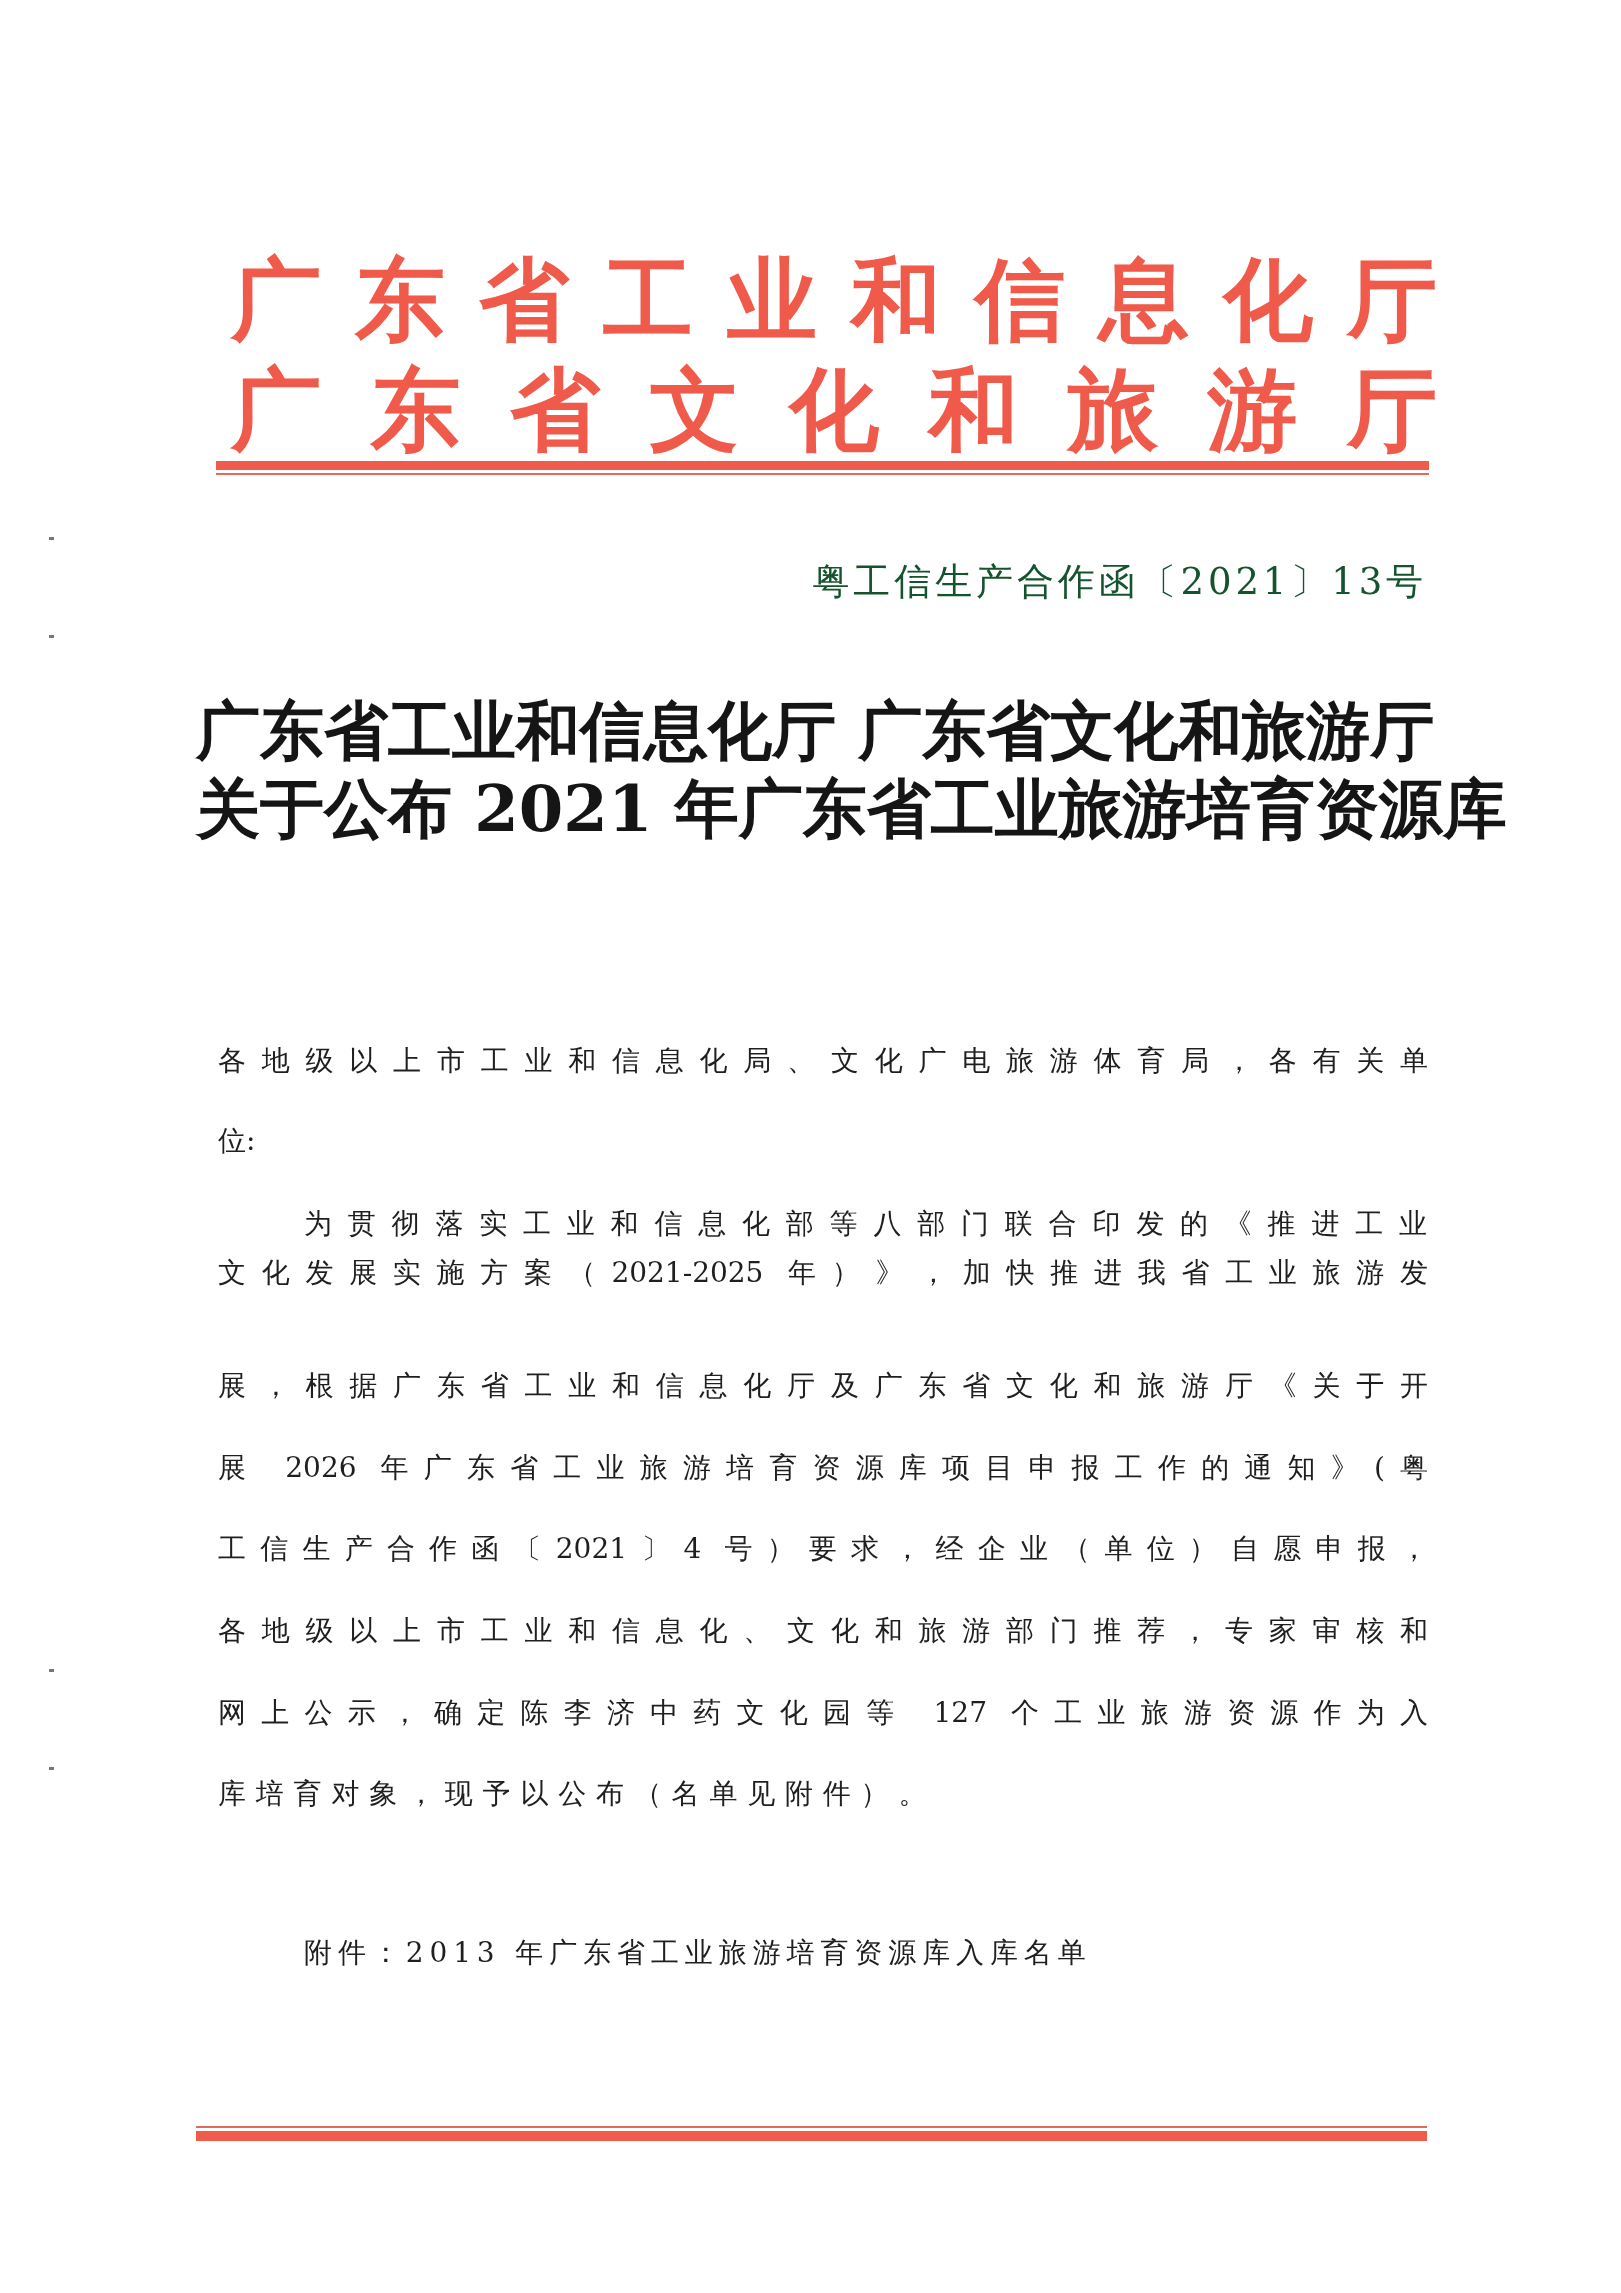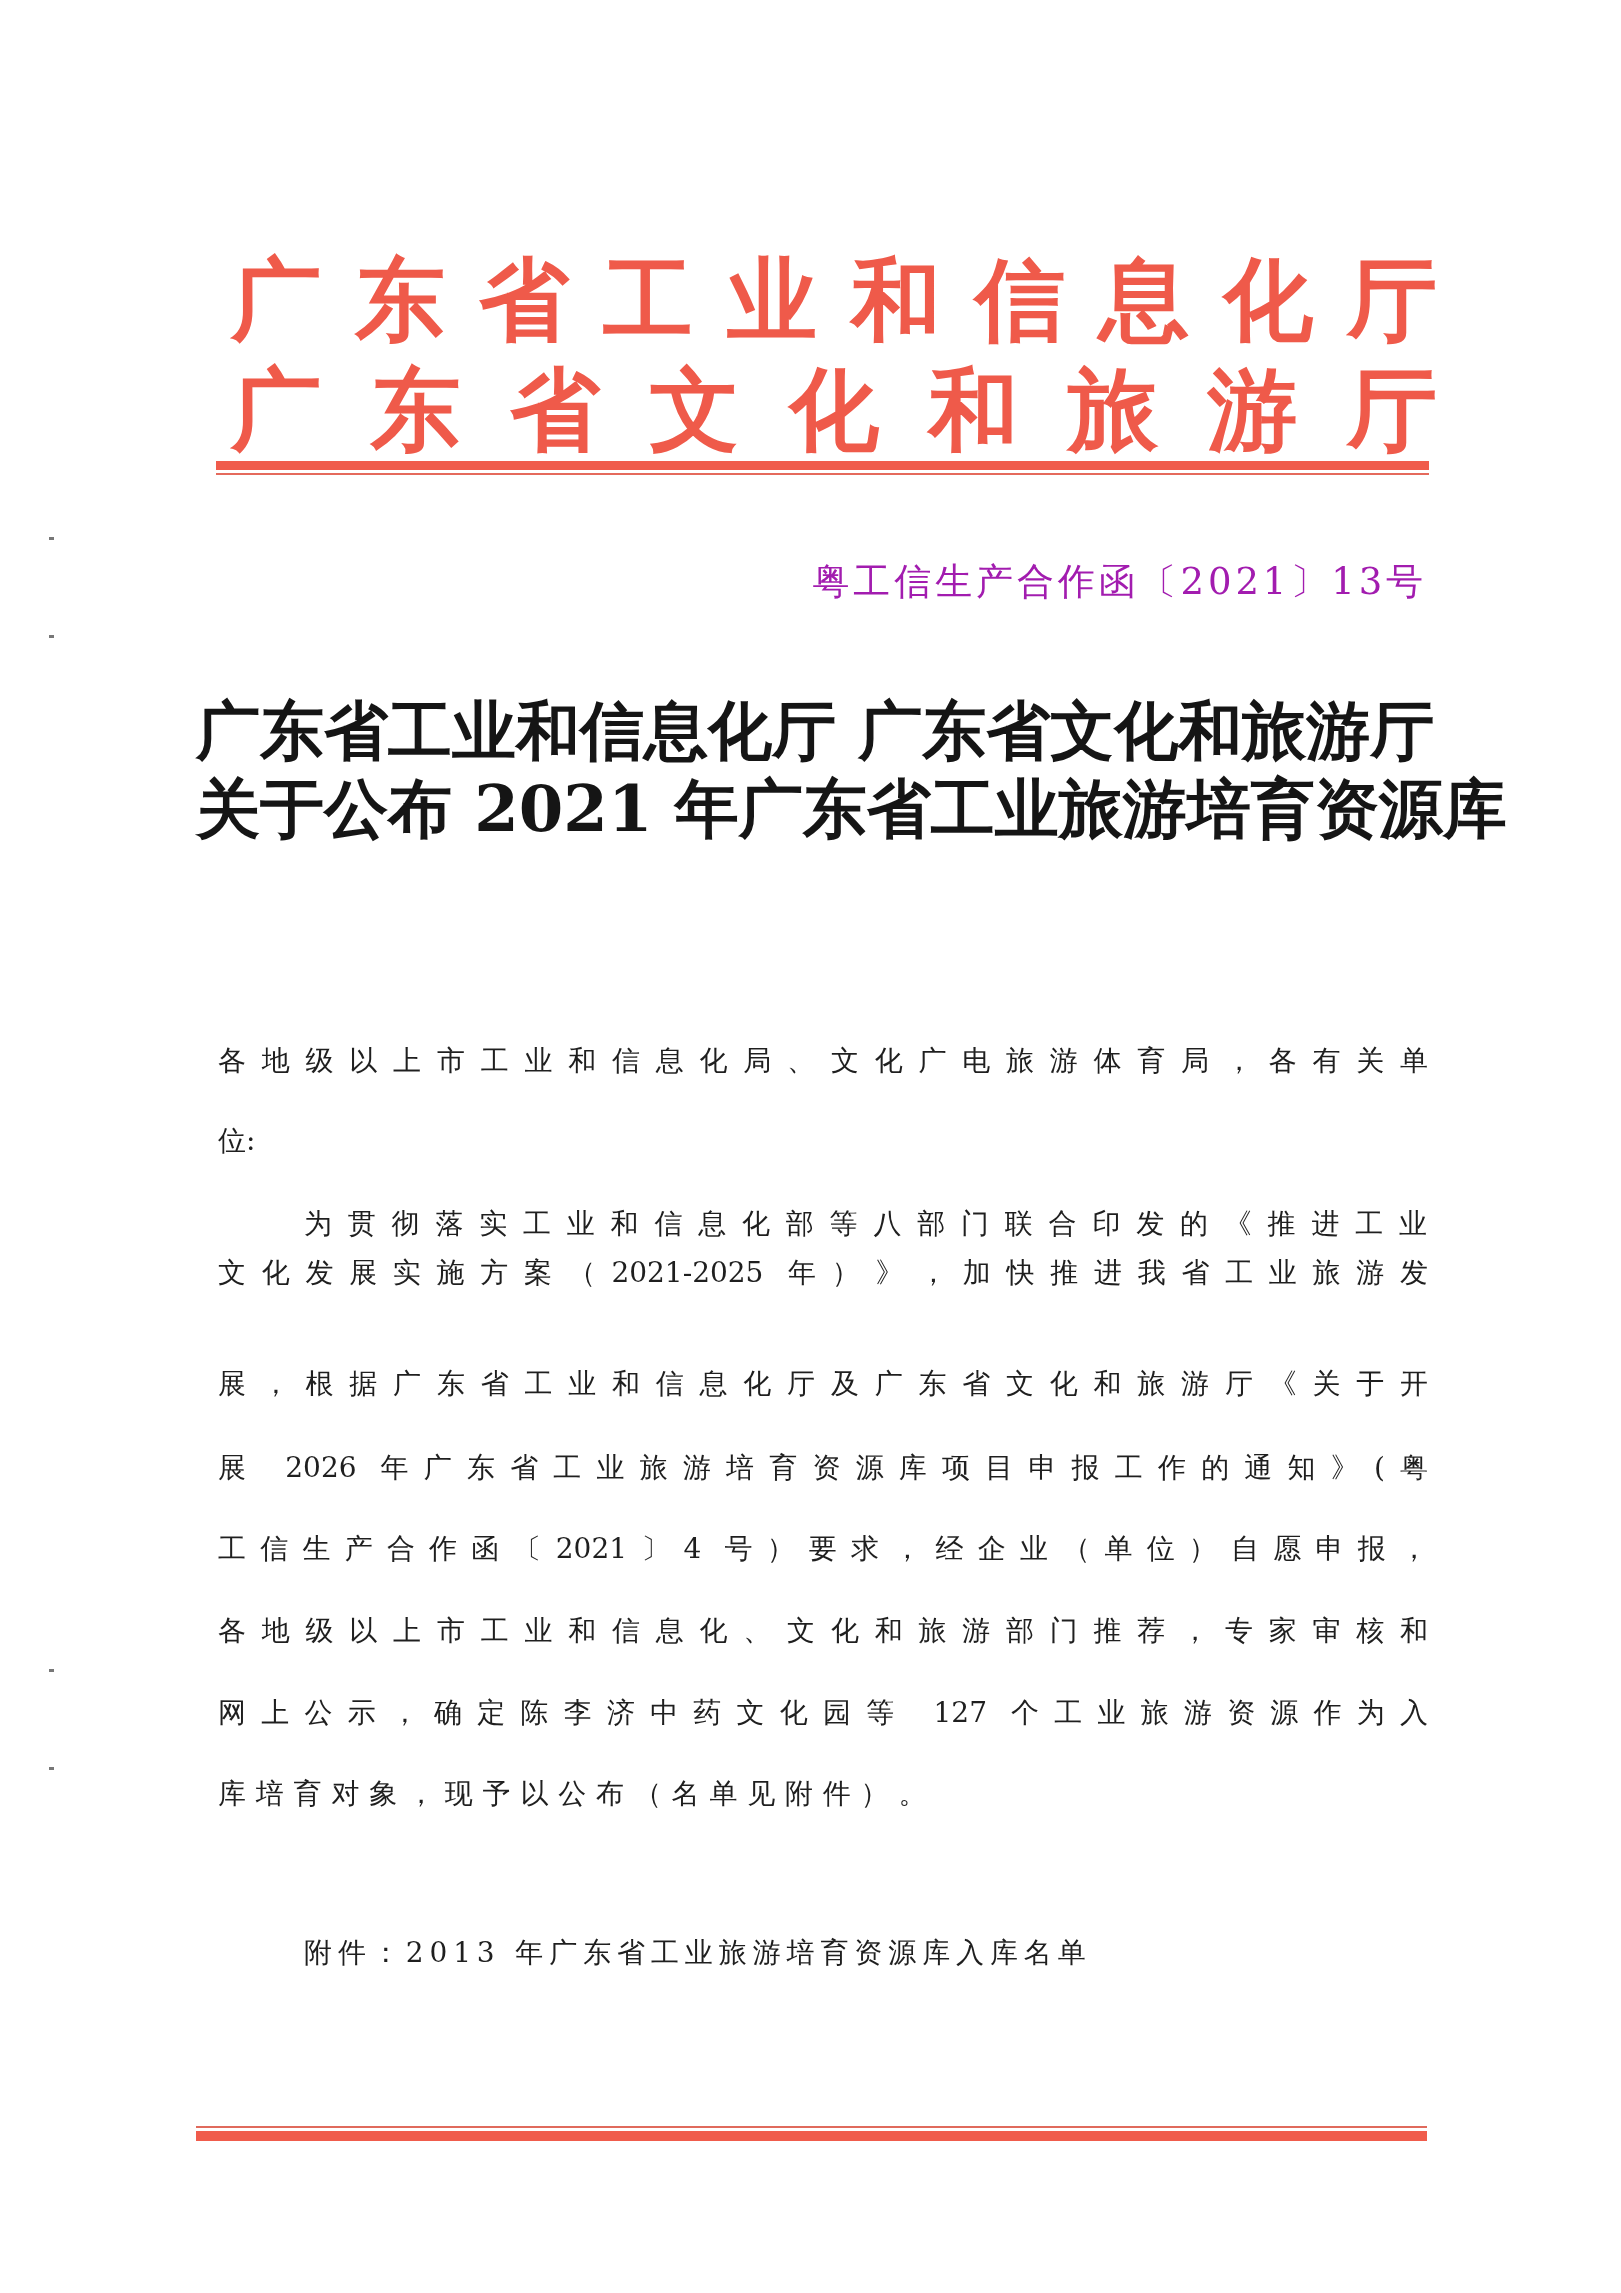--- a/index.html
+++ b/index.html
@@ -8,21 +8,21 @@
   .hdr-line { position:absolute; left:231px; width:1206px; display:flex; justify-content:space-between;
               font-family:"DejaVu Sans", "Liberation Sans", sans-serif; font-weight:bold;
               font-size:90px; line-height:98px; color:#ef5a4a; }
   .hdr-line span { display:inline-block; width:90px; text-align:center; }
   .rule-top { position:absolute; left:216px; width:1213px; }
   .rule-top .thick { height:8.8px; background:#f05c4c; }
   .rule-top .thin { height:2px; margin-top:2.9px; background:#e56a5c; }
   .rule-bot { position:absolute; left:196px; width:1231px; }
   .rule-bot .thin { height:2px; background:#e06a5c; }
   .rule-bot .thick { height:9.8px; margin-top:2.9px; background:#f05c4c; }
-  .docno { position:absolute; right:194px; top:557px; font-size:37px; letter-spacing:3.9px; color:#a21caf; }
+  .docno { position:absolute; right:194px; top:557px; font-size:37px; letter-spacing:3.9px; color:#14532d; }
   .title { position:absolute; left:196px; width:1229px; text-align:center; font-weight:bold;
            font-size:64px; line-height:78px; color:#151515; }
   .title div { white-space:nowrap; }
   .body-line { position:absolute; left:218px; width:1210px; font-size:28px; line-height:47px;
                text-align:justify; text-align-last:justify; white-space:nowrap; color:#1f1f1f; }
   .body-line.last { text-align-last:left; }
   .mark { position:absolute; width:4.9px; height:2.9px; background:#777; }
 </style>
 </head>
 <body>
@@ -69,21 +69,21 @@
 </div>
 
 <div>
   <div class="body-line" style="top:1037px;">各地级以上市工业和信息化局、文化广电旅游体育局，各有关单</div>
   <div class="body-line last" style="top:1117px;">位:</div>
 </div>
 
 <div>
   <div class="body-line" style="top:1200px;left:304px;width:1123px;">为贯彻落实工业和信息化部等八部门联合印发的《推进工业</div>
   <div class="body-line" style="top:1213px;margin-top:36px;">文化发展实施方案（2021-2025 年）》，加快推进我省工业旅游发</div>
-  <div class="body-line" style="top:1362px;font-family:Liberation Mono, monospace;">展，根据广东省工业和信息化厅及广东省文化和旅游厅《关于开</div>
+  <div class="body-line" style="top:1362px;">展，根据广东省工业和信息化厅及广东省文化和旅游厅《关于开</div>
   <div class="body-line" style="top:1444px;">展 2026 年广东省工业旅游培育资源库项目申报工作的通知》(粤</div>
   <div class="body-line" style="top:1525px;">工信生产合作函〔2021〕4 号）要求，经企业（单位）自愿申报，</div>
   <div class="body-line" style="top:1607px;">各地级以上市工业和信息化、文化和旅游部门推荐，专家审核和</div>
   <div class="body-line" style="top:1689px;">网上公示，确定陈李济中药文化园等 127 个工业旅游资源作为入</div>
   <div class="body-line last" style="top:1770px;letter-spacing:9.8px;">库培育对象，现予以公布（名单见附件）。</div>
 </div>
 
 <div class="body-line last" style="top:1929px;left:304px;width:980px;letter-spacing:5.9px;">附件：2013 年广东省工业旅游培育资源库入库名单</div>
 
 <div class="rule-bot" style="top:2126px;">

